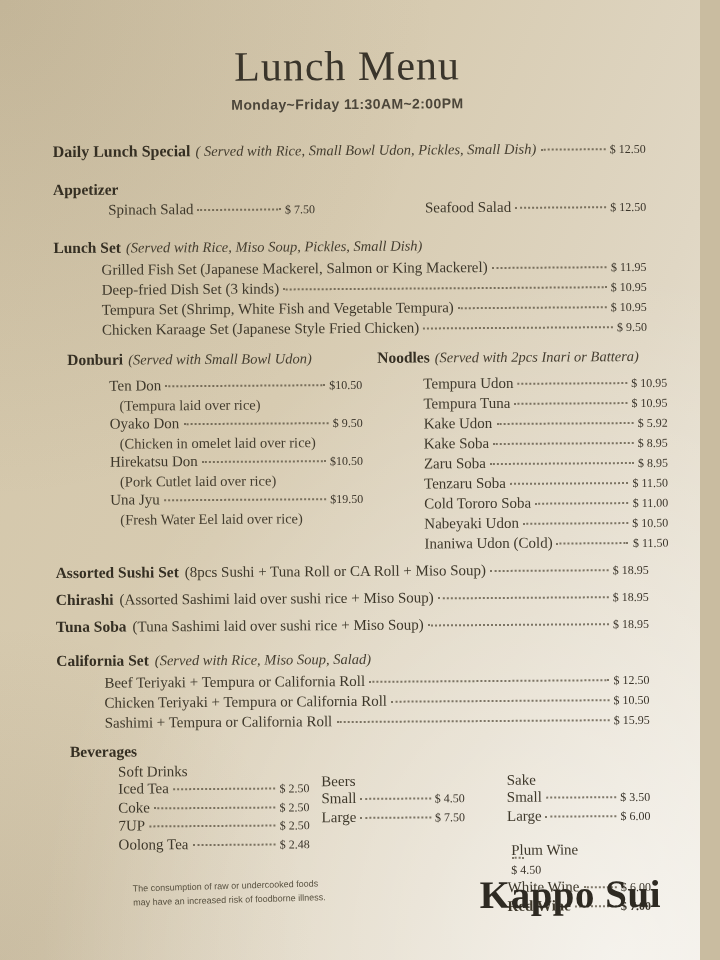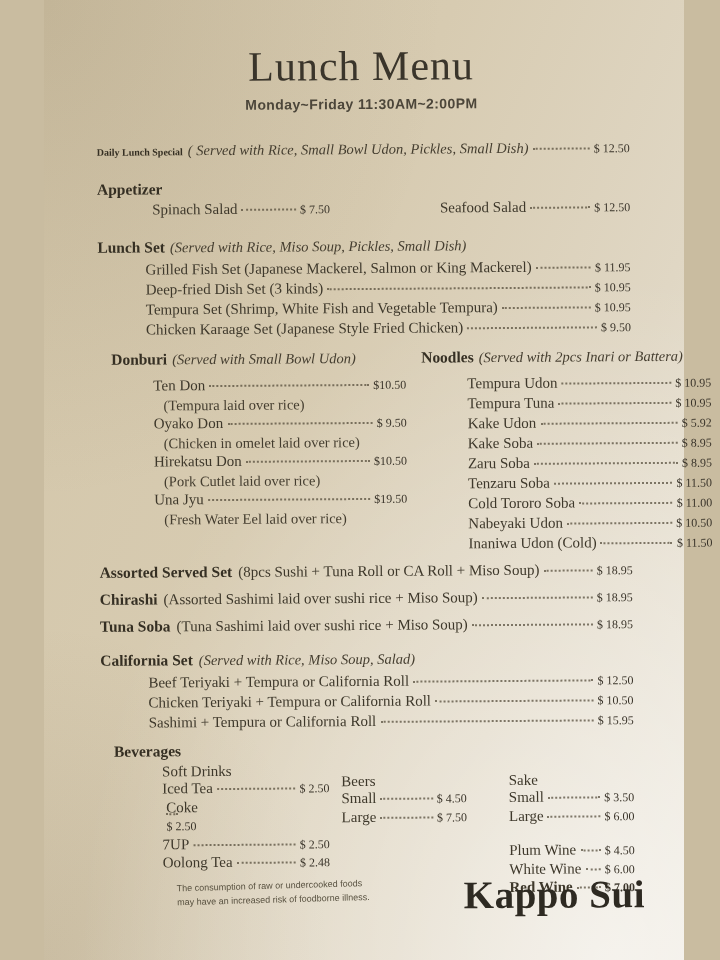--- a/index.html
+++ b/index.html
@@ -1,44 +1,43 @@
 <!DOCTYPE html>
 <html><head>
 <meta charset="utf-8">
 <style>
   html,body{margin:0;padding:0;}
   body{width:720px;height:960px;overflow:hidden;background:#c9bca0;}
   .paper{
-    position:relative;width:640px;height:960px;
+    position:relative;width:700px;height:960px;
     color:#3e382b;
     font-family:"Liberation Serif","DejaVu Serif",serif;
     background:
       radial-gradient(150% 130% at 88% 100%, rgba(255,255,255,0.55), rgba(255,255,255,0) 55%),
       radial-gradient(120% 100% at 0% 0%, rgba(110,92,62,0.16), rgba(110,92,62,0) 52%),
       radial-gradient(90% 70% at 0% 100%, rgba(110,92,62,0.12), rgba(110,92,62,0) 50%),
       linear-gradient(112deg, #d3c6a9 0%, #d7cbb1 40%, #e0d7c4 72%, #ece7dc 100%);
-    margin-left: 44px;
   }
   .tilt{position:absolute;inset:0;transform:rotate(-0.4deg);}
   .abs{position:absolute;}
 
   
   .menu-title{font-size:42px;letter-spacing:1px;color:#3a352b;font-weight:500;text-align:center;}
   .menu-sub{font-family:"Liberation Sans","DejaVu Sans",sans-serif;font-weight:700;font-size:14px;color:#4c463a;text-align:center;letter-spacing:0.4px;}
   .h{font-weight:700;font-size:15.5px;color:#352f23;}
   .note{font-style:italic;font-size:14.5px;color:#453e30;}
   .it{font-size:15px;color:#3e382b;}
   .price{white-space:nowrap;font-size:12px;color:#3a342a;}
   .row{display:flex;align-items:baseline;}
   .leader{flex:1 1 auto;border-bottom:2px dotted rgba(78,70,52,0.70);margin:0 4px;transform:translateY(-3px);min-width:12px;}
   .desc{font-size:14.5px;color:#443d2f;padding-left:10px;line-height:18px;}
   .lh{line-height:19px;}
 
   
-  .daily-row .h{font-size:10px;}
+  .daily-row .h{font-size:16px;}
   .indent{padding-left:48px;}
   .colrow{display:flex;align-items:baseline;}
   .bev-h{font-weight:700;font-size:15.5px;color:#352f23;}
   .small-note{font-family:"Liberation Sans","DejaVu Sans",sans-serif;font-size:9px;color:#57503f;line-height:14px;}
   .brand{font-weight:700;font-size:39px;color:#2e2a22;letter-spacing:0.5px;}
 </style>
 </head>
 <body>
 
 <div class="paper">
@@ -193,21 +192,21 @@
       <div class="row lh">
         <span class="it">Inaniwa Udon (Cold)</span>
         <span class="leader"></span>
         <span class="price">$ 11.50</span>
       </div>
     </div>
   </div>
 
   <div class="abs" style="top:562px;left:55px;right:52px;">
     <div class="row" style="margin-bottom:9px;">
-      <span class="h">Assorted Served Set</span>
+      <span class="h">Assorted Sushi Set</span>
       <span class="it" style="margin-left:6px;">(8pcs Sushi + Tuna Roll or CA Roll  + Miso Soup)</span>
       <span class="leader"></span>
       <span class="price">$ 18.95</span>
     </div>
     <div class="row" style="margin-bottom:9px;">
       <span class="h">Chirashi</span>
       <span class="it" style="margin-left:6px;">(Assorted Sashimi laid over sushi rice + Miso Soup)</span>
       <span class="leader"></span>
       <span class="price">$ 18.95</span>
     </div>
@@ -247,21 +246,21 @@
     <div class="bev-h">Beverages</div>
     <div style="display:flex;margin-top:2px;">
 
       <div style="width:200px;margin-left:48px;">
         <div class="it" style="font-weight:400;line-height:18px;">Soft Drinks</div>
         <div class="row" style="line-height:17.5px;">
           <span class="it">Iced Tea</span>
           <span class="leader"></span>
           <span class="price">$ 2.50</span>
         </div>
-        <div class="row" style="line-height:17.5px;flex-direction:column;">
+        <div class="row" style="line-height:17.5px;">
           <span class="it">Coke</span>
           <span class="leader"></span>
           <span class="price">$ 2.50</span>
         </div>
         <div class="row" style="line-height:17.5px;">
           <span class="it">7UP</span>
           <span class="leader"></span>
           <span class="price">$ 2.50</span>
         </div>
         <div class="row" style="line-height:17.5px;">
@@ -291,21 +290,21 @@
           <span class="it">Small</span>
           <span class="leader"></span>
           <span class="price">$ 3.50</span>
         </div>
         <div class="row" style="line-height:17.5px;">
           <span class="it">Large</span>
           <span class="leader"></span>
           <span class="price">$ 6.00</span>
         </div>
         <div style="height:16px;"></div>
-        <div class="row" style="line-height:17.5px;">
+        <div class="row" style="line-height:17.5px;flex-direction:column;">
           <span class="it">Plum Wine</span>
           <span class="leader"></span>
           <span class="price">$ 4.50</span>
         </div>
         <div class="row" style="line-height:17.5px;">
           <span class="it">White Wine</span>
           <span class="leader"></span>
           <span class="price">$ 6.00</span>
         </div>
         <div class="row" style="line-height:17.5px;font-weight:bold;">

